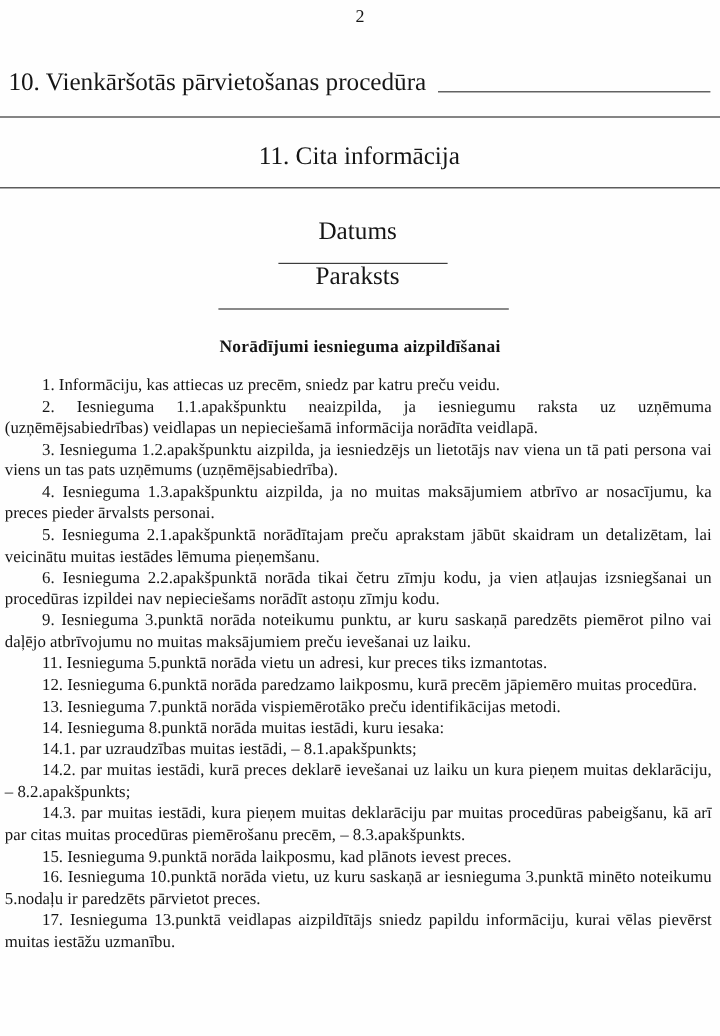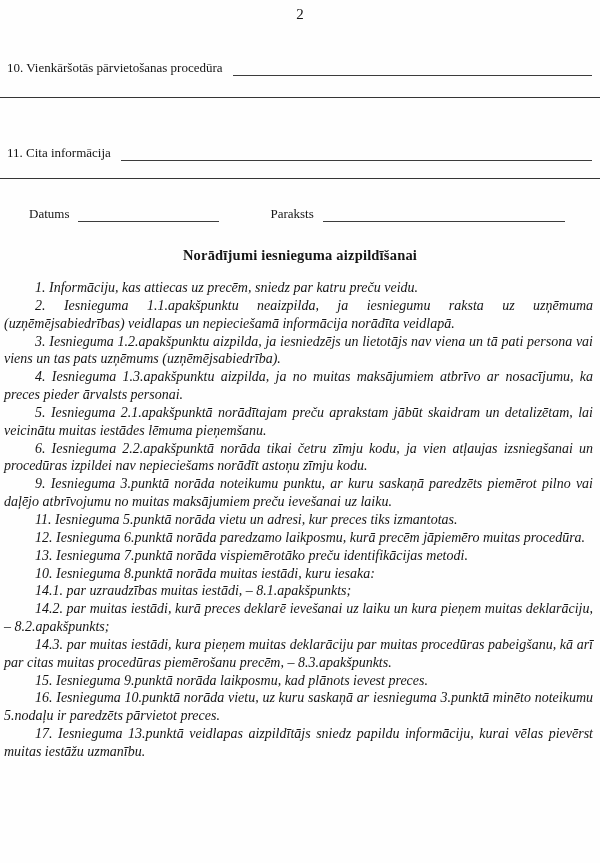--- a/index.html
+++ b/index.html
@@ -18,64 +18,63 @@
     overflow: hidden;
   }
   .page-number {
     text-align: center;
     padding-top: 6px;
     font-size: 15px;
     height: 19px;
   }
   .form-row {
     display: flex;
-    align-items: flex-start;
-    font-size: 13px;
+    align-items: center;
+    font-size: 21px;
   }
   .f-label {
     white-space: nowrap;
     line-height: 20px;
   }
   .blank {
     border-bottom: 1.6px solid #3c3c3c;
     height: 17px;
     line-height: 17px;
   }
   .blank.grow { flex: 1; margin-left: 10px; }
   .row-10 { margin: 33px 8px 0 7px; }
-  .row-11 { margin: 45px 8px 0 7px; }
+  .row-11 { margin: 22px 8px 0 7px; flex-direction: column; }
   .rule {
     border: none;
     border-top: 1.8px solid #353535;
     margin: 0;
     width: 100%;
   }
   .rule-1 { margin-top: 19px; }
   .rule-2 { margin-top: 15px; }
-  .row-sign { margin: 25px 8px 0 29px; }
+  .row-sign { margin: 25px 8px 0 4px; flex-direction: column; }
   .blank-datums { width: 141px; margin-left: 9px; }
   .sign-gap { width: 51px; }
   .blank-paraksts { width: 242px; margin-left: 9px; }
   .heading {
     margin: 23px 0 2px 0;
     text-align: center;
     font-size: 14.5px;
     font-weight: bold;
     letter-spacing: 0.2px;
   }
   .paragraphs {
     margin: 15px 7px 0 4px;
     font-size: 14px;
     line-height: 17.85px;
     text-align: justify;
   }
   .paragraphs p {
     margin: 0;
     text-indent: 31px;
-    font-style: italic;
   }
 </style>
 </head>
 <body>
 
 <div class="page">
 
   <div class="page-number">2</div>
 
   <div class="form-row row-10">
@@ -106,21 +105,21 @@
     <p>1. Informāciju, kas attiecas uz precēm, sniedz par katru preču veidu.</p>
     <p>2. Iesnieguma 1.1.apakšpunktu neaizpilda, ja iesniegumu raksta uz uzņēmuma (uzņēmējsabiedrības) veidlapas un nepieciešamā informācija norādīta veidlapā.</p>
     <p>3. Iesnieguma 1.2.apakšpunktu aizpilda, ja iesniedzējs un lietotājs nav viena un tā pati persona vai viens un tas pats uzņēmums (uzņēmējsabiedrība).</p>
     <p>4. Iesnieguma 1.3.apakšpunktu aizpilda, ja no muitas maksājumiem atbrīvo ar nosacījumu, ka preces pieder ārvalsts personai.</p>
     <p>5. Iesnieguma 2.1.apakšpunktā norādītajam preču aprakstam jābūt skaidram un detalizētam, lai veicinātu muitas iestādes lēmuma pieņemšanu.</p>
     <p>6. Iesnieguma 2.2.apakšpunktā norāda tikai četru zīmju kodu, ja vien atļaujas izsniegšanai un procedūras izpildei nav nepieciešams norādīt astoņu zīmju kodu.</p>
     <p>9. Iesnieguma 3.punktā norāda noteikumu punktu, ar kuru saskaņā paredzēts piemērot pilno vai daļējo atbrīvojumu no muitas maksājumiem preču ievešanai uz laiku.</p>
     <p>11. Iesnieguma 5.punktā norāda vietu un adresi, kur preces tiks izmantotas.</p>
     <p>12. Iesnieguma 6.punktā norāda paredzamo laikposmu, kurā precēm jāpiemēro muitas procedūra.</p>
     <p>13. Iesnieguma 7.punktā norāda vispiemērotāko preču identifikācijas metodi.</p>
-    <p>10. Iesnieguma 8.punktā norāda muitas iestādi, kuru iesaka:</p>
+    <p>14. Iesnieguma 8.punktā norāda muitas iestādi, kuru iesaka:</p>
     <p>14.1. par uzraudzības muitas iestādi, – 8.1.apakšpunkts;</p>
     <p>14.2. par muitas iestādi, kurā preces deklarē ievešanai uz laiku un kura pieņem muitas deklarāciju, – 8.2.apakšpunkts;</p>
     <p>14.3. par muitas iestādi, kura pieņem muitas deklarāciju par muitas procedūras pabeigšanu, kā arī par citas muitas procedūras piemērošanu precēm, – 8.3.apakšpunkts.</p>
     <p>15. Iesnieguma 9.punktā norāda laikposmu, kad plānots ievest preces.</p>
     <p>16. Iesnieguma 10.punktā norāda vietu, uz kuru saskaņā ar iesnieguma 3.punktā minēto noteikumu 5.nodaļu ir paredzēts pārvietot preces.</p>
     <p>17. Iesnieguma 13.punktā veidlapas aizpildītājs sniedz papildu informāciju, kurai vēlas pievērst muitas iestāžu uzmanību.</p>
   </div>
 
 </div>
 

